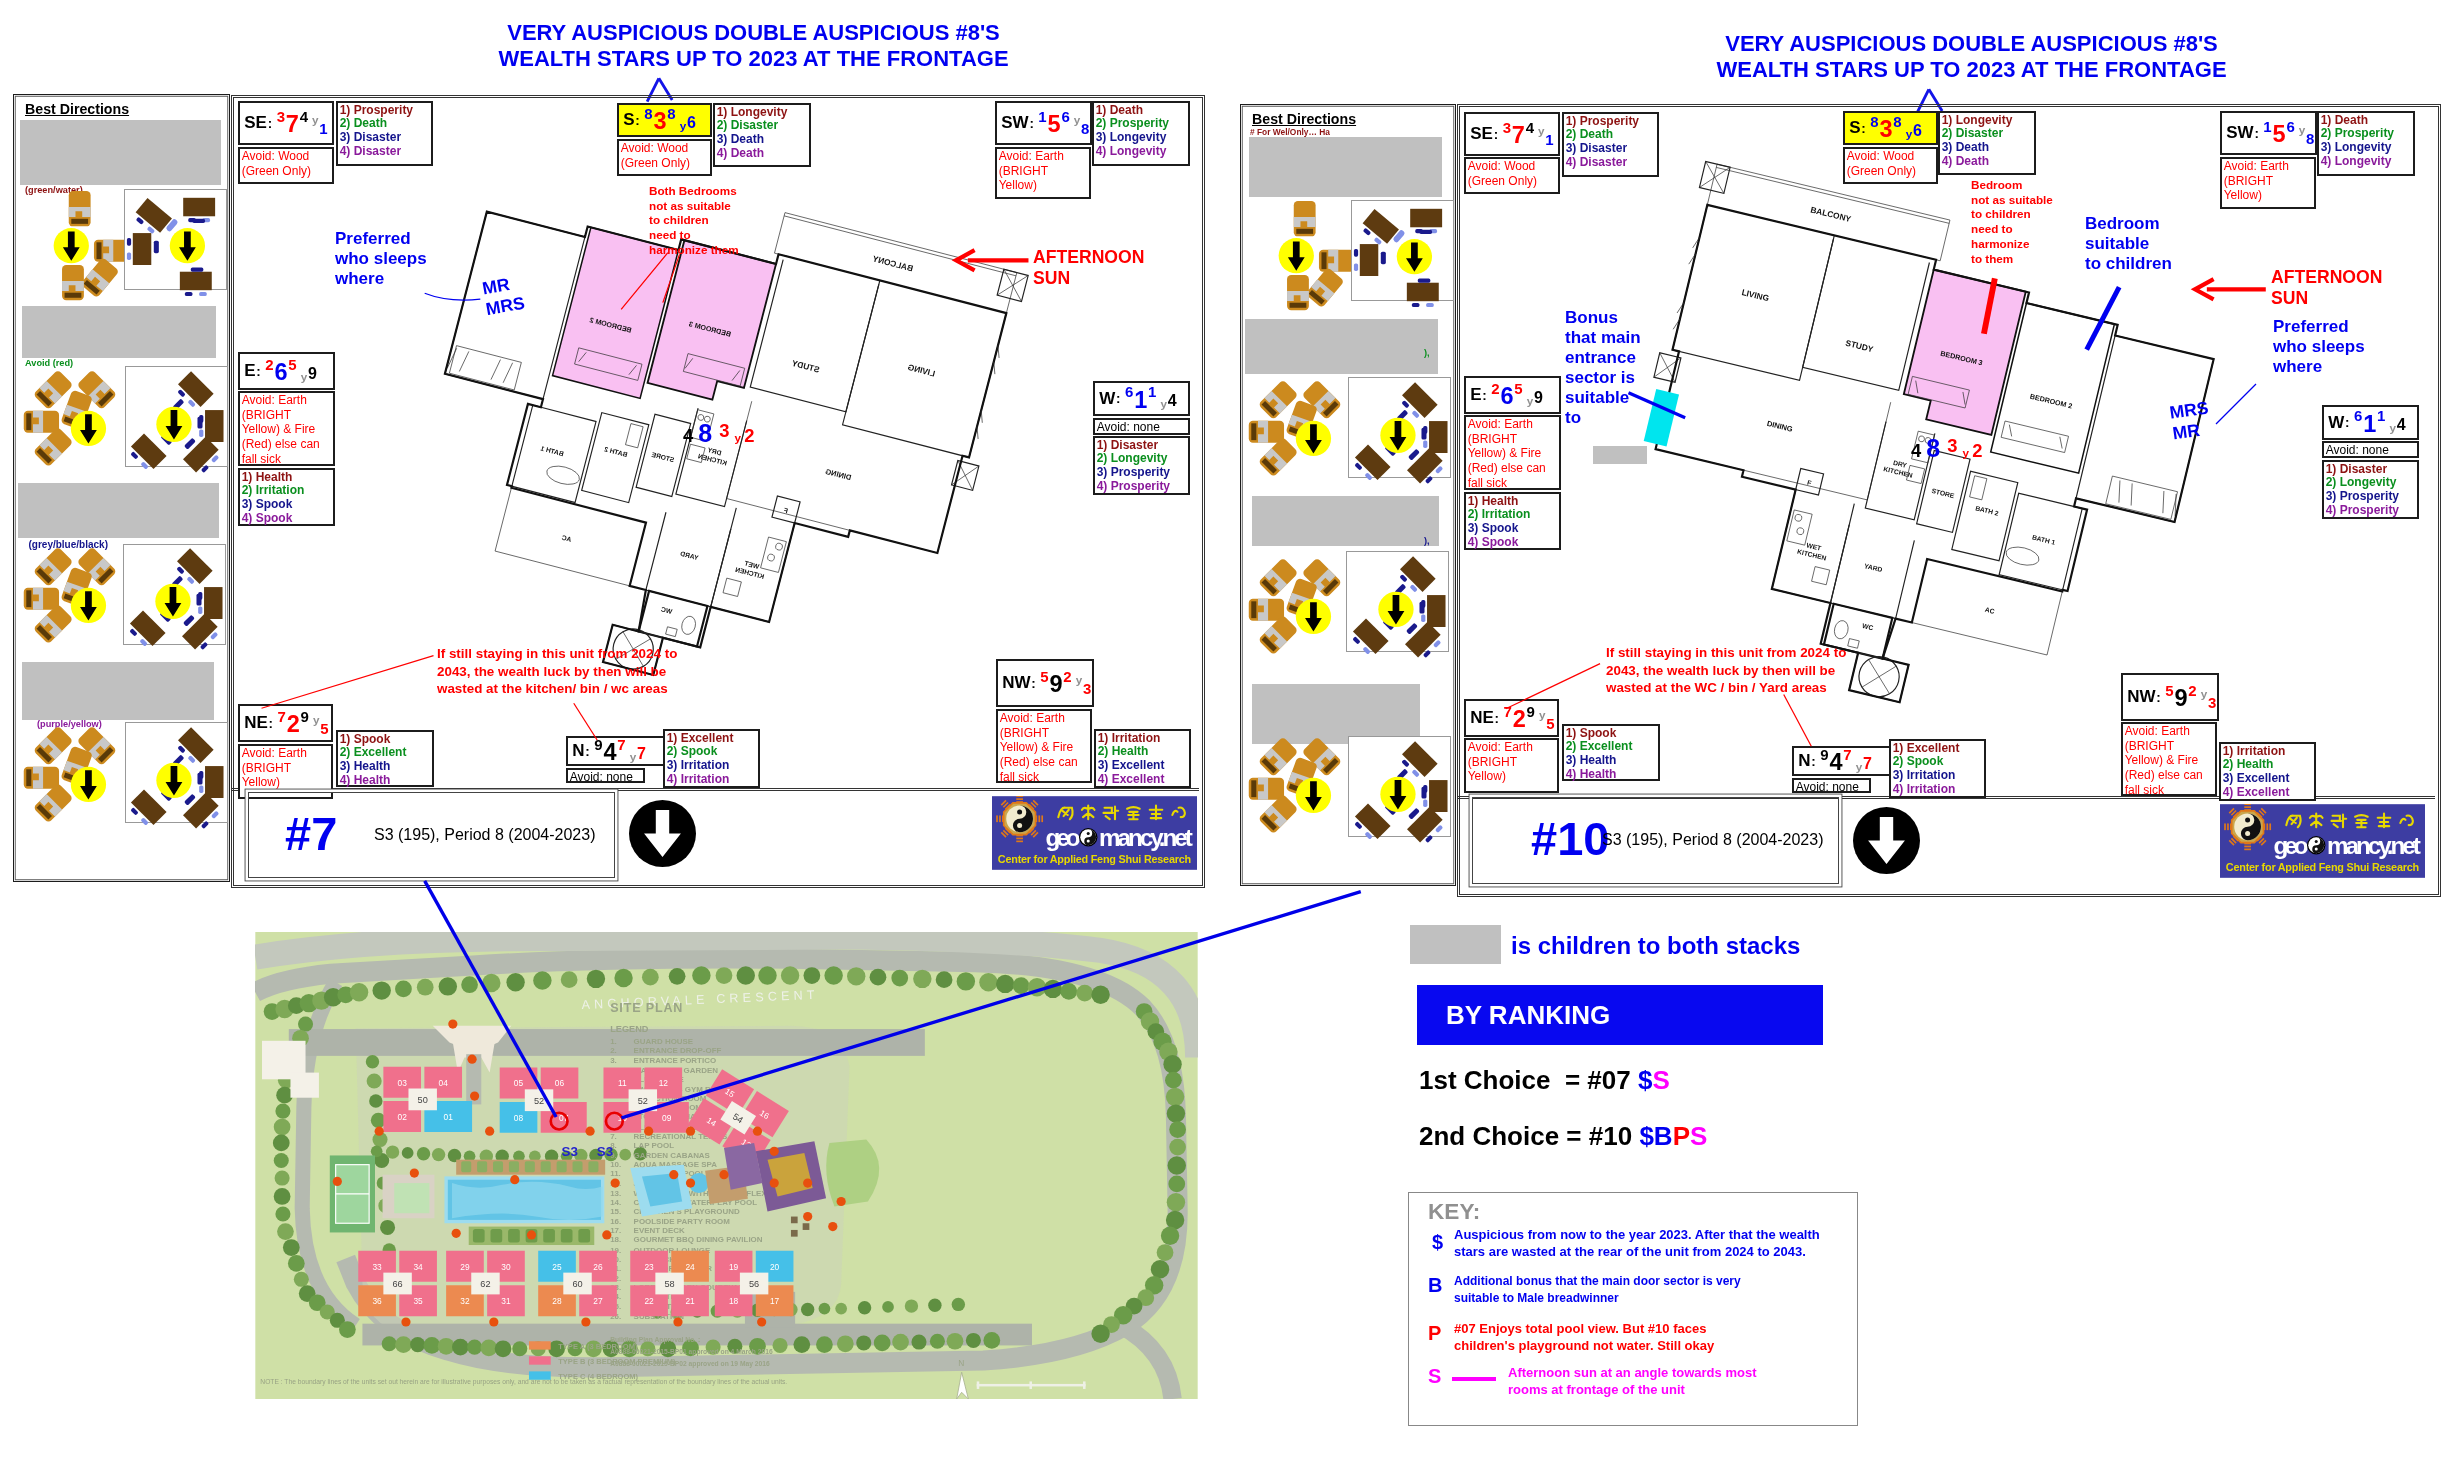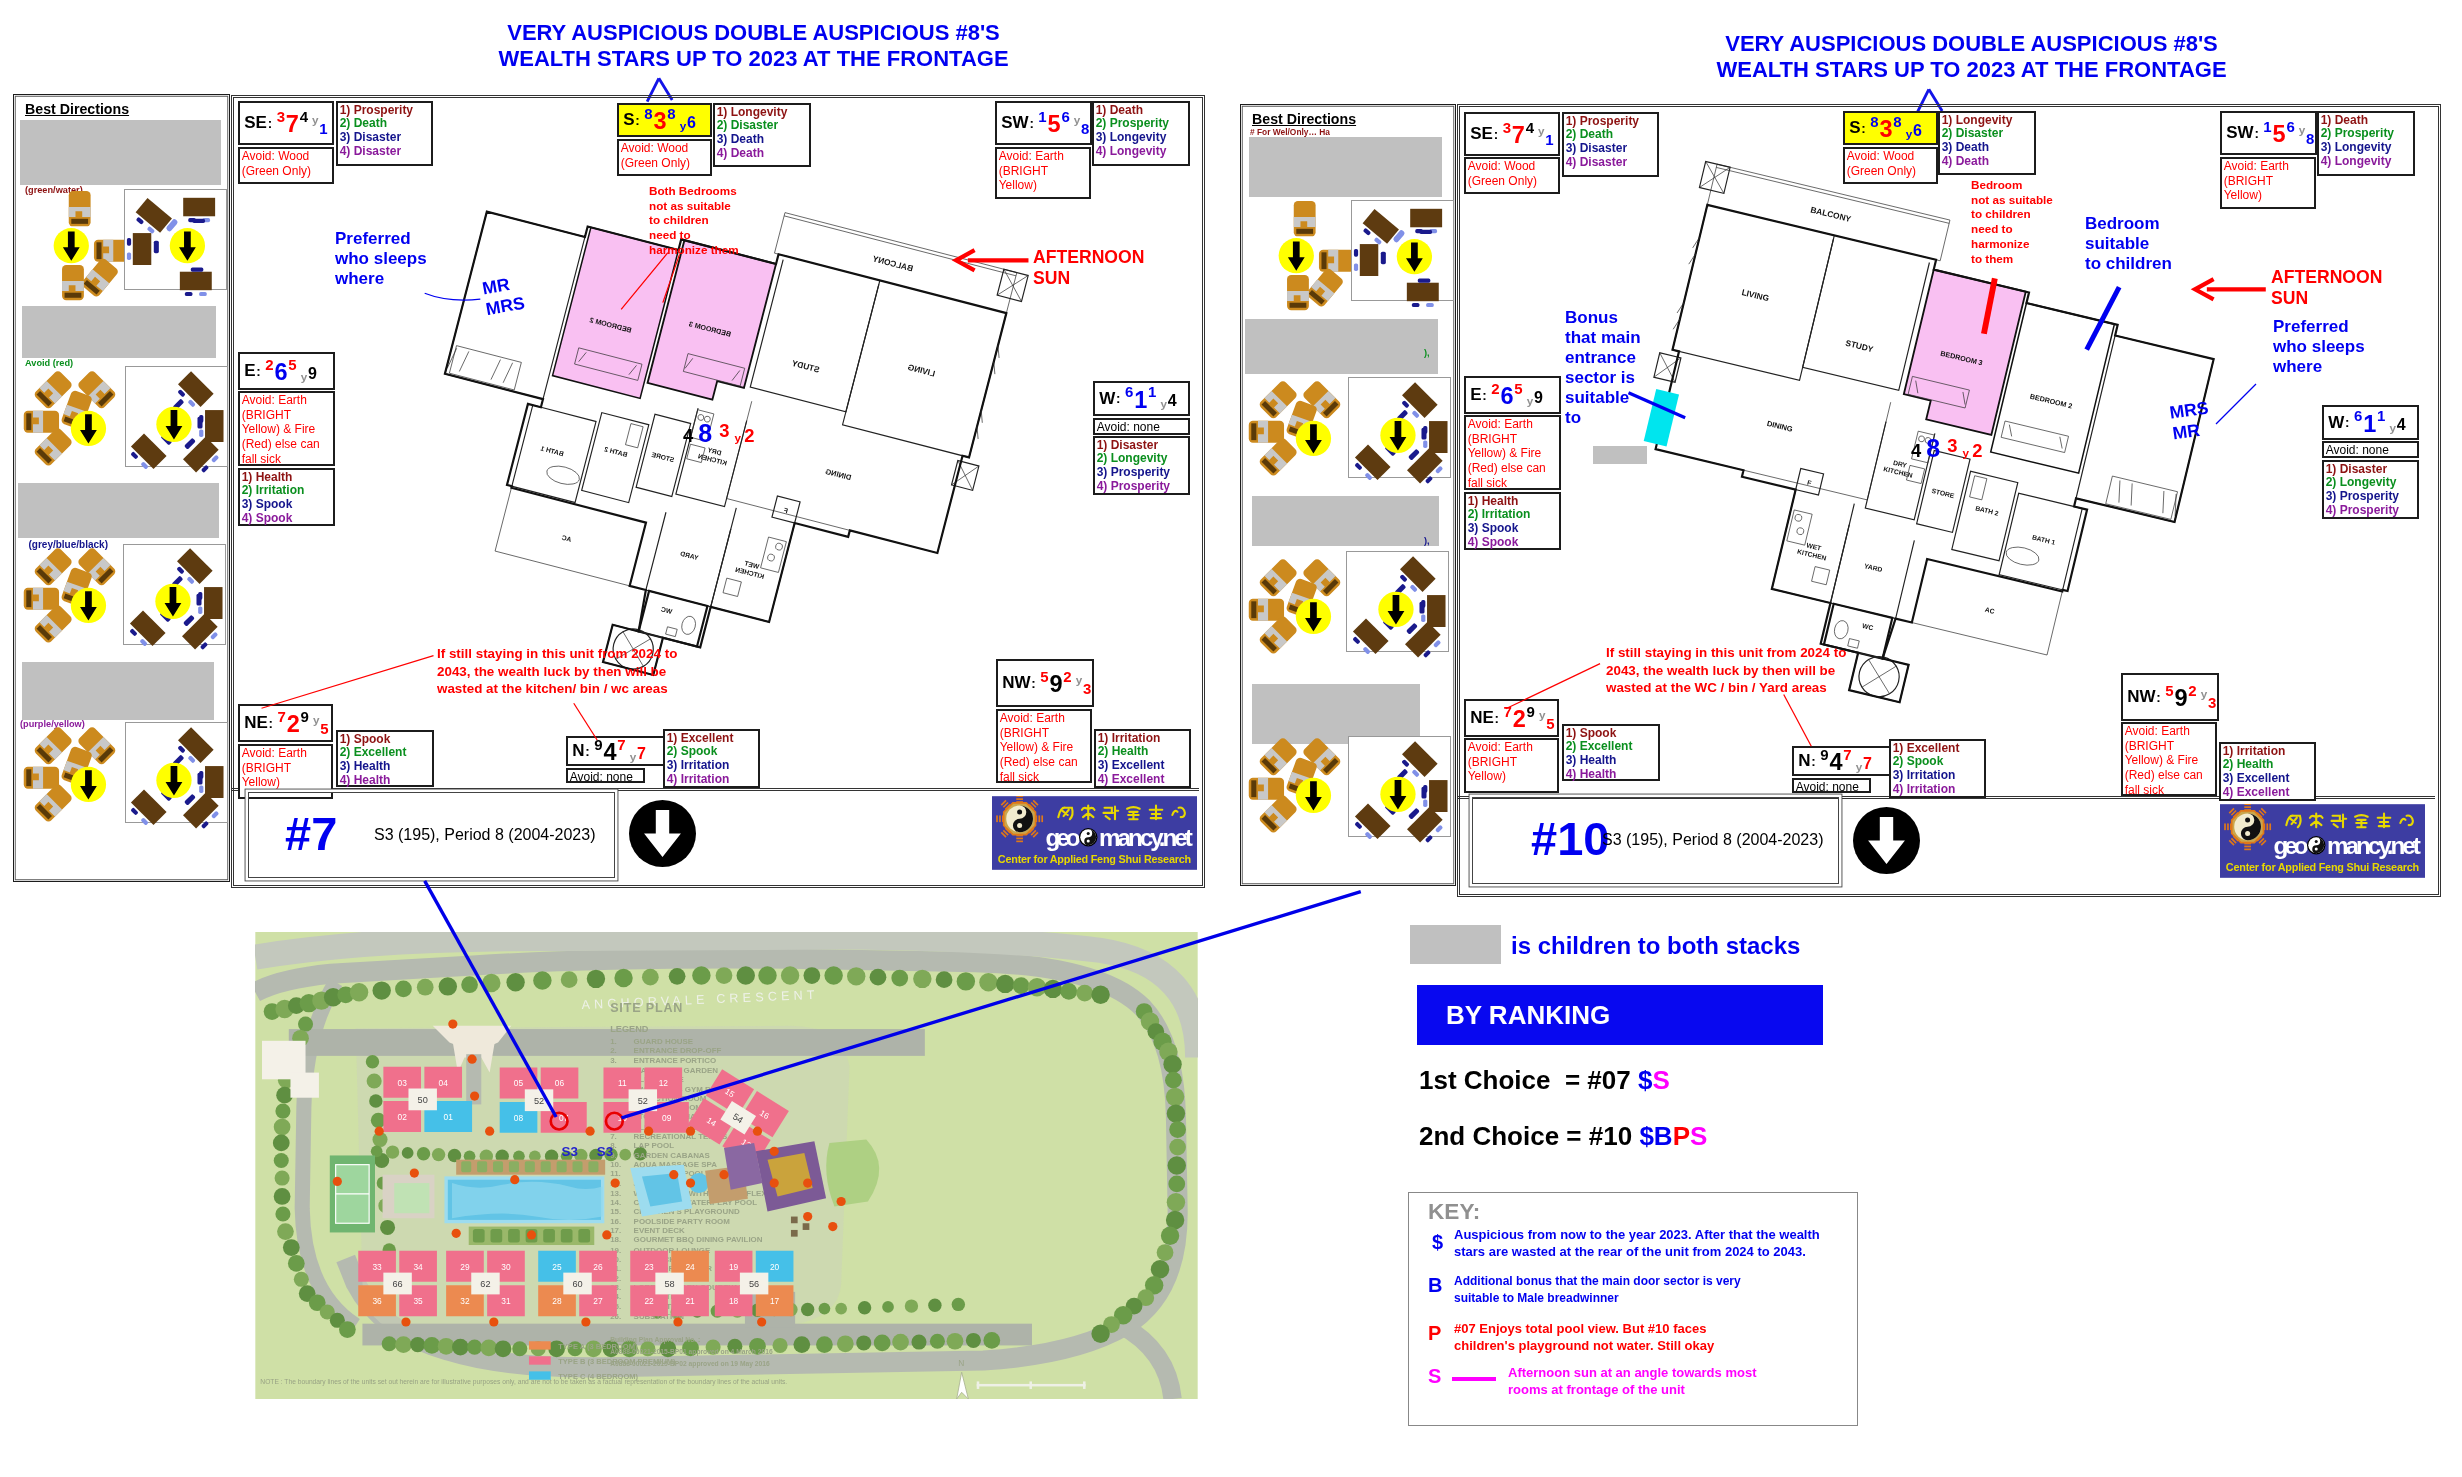--- a/index.html
+++ b/index.html
@@ -41,21 +41,21 @@
 <div class="abs" style="left:20px;top:120px;width:201px;height:65px;background:#c0c0c0;"></div>
 
 <div class="abs" style="left:22px;top:306px;width:194px;height:52px;background:#c0c0c0;"></div>
 
 <div class="abs" style="left:18.4px;top:483px;width:201px;height:55px;background:#c0c0c0;"></div>
 
 <div class="abs" style="left:22px;top:662px;width:192px;height:58px;background:#c0c0c0;"></div>
 <div class="abs" style="left:25px;top:185px;font-size:9.2px;font-weight:bold;white-space:nowrap;"><span style="color:#8d1212">(green/water)</span></div>
 <div class="abs" style="left:25px;top:358px;font-size:9.2px;font-weight:bold;white-space:nowrap;"><span style="color:#0a8f1e">Avoid (red)</span></div>
 <div class="abs" style="left:28.5px;top:539px;font-size:10px;font-weight:bold;white-space:nowrap;"><span style="color:#14148c">(grey/blue/black)</span></div>
-<div class="abs" style="left:20px;top:719px;font-size:9.2px;font-weight:bold;white-space:nowrap;"><span style="color:#8a1a9b">(purple/yellow)</span></div>
+<div class="abs" style="left:37px;top:719px;font-size:9.2px;font-weight:bold;white-space:nowrap;"><span style="color:#8a1a9b">(purple/yellow)</span></div>
 
 <svg class="abs" style="left:15px;top:181px" width="126" height="126" viewBox="0 0 150 150">
       <g>
         <g transform="translate(77,33) rotate(0)">
           <rect x="-13" y="-21" width="26" height="42" rx="5" fill="#cc8a1e"></rect>
           <path d="M -13 -2 L 13 -2 L 13 10 L 3 10 L 3 3 L -5 3 L -5 10 L -13 10 Z" fill="#c8c8c8"></path>
           <rect x="-10" y="12" width="20" height="6" fill="#5a3a08"></rect>
         </g>
         <g transform="translate(115,83) rotate(90)">
           <rect x="-13" y="-21" width="26" height="42" rx="5" fill="#cc8a1e"></rect>

